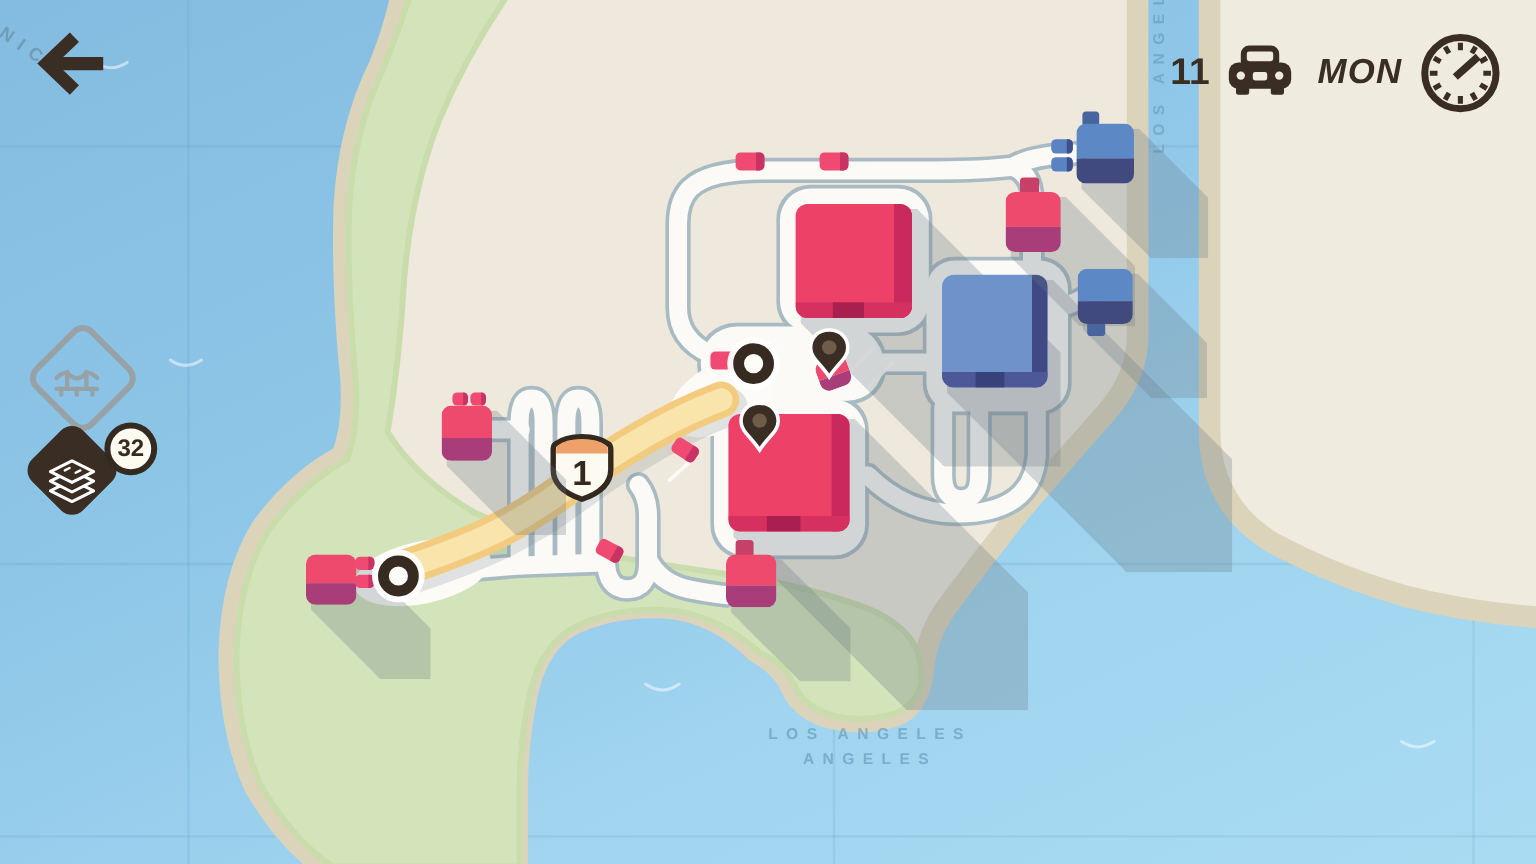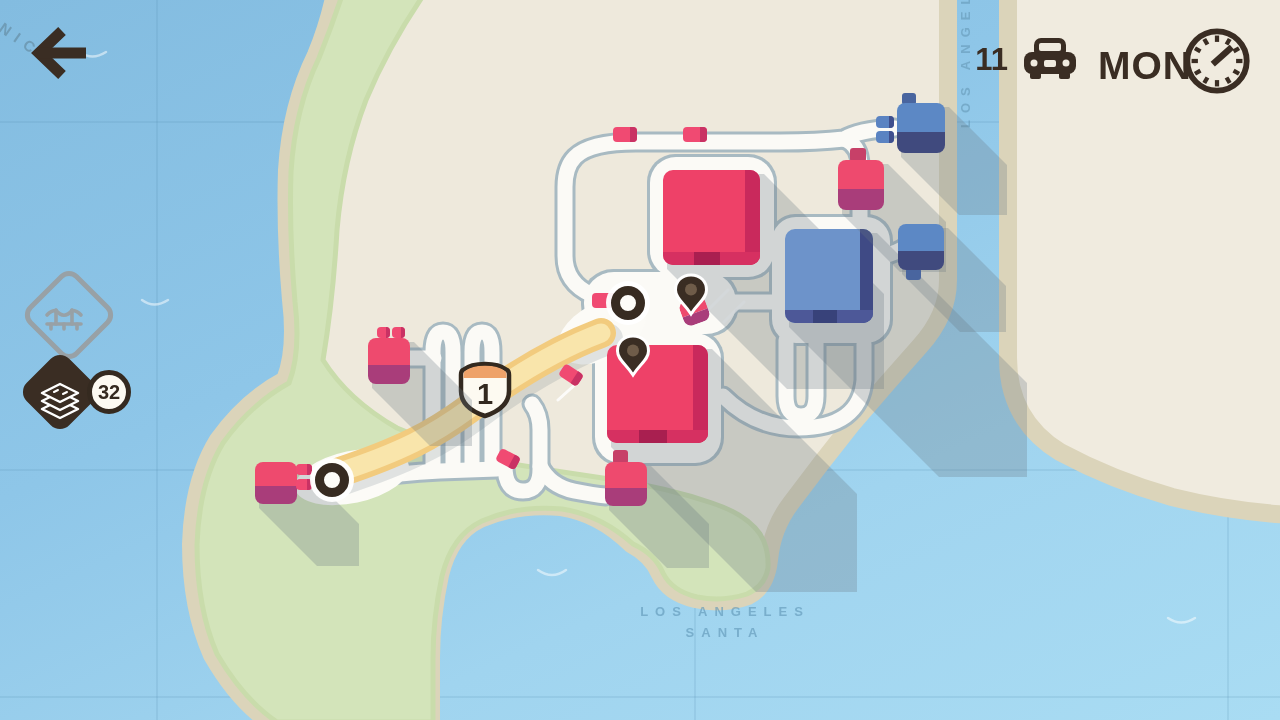--- a/index.html
+++ b/index.html
@@ -2,33 +2,33 @@
 <html><head>
 <meta charset="utf-8">
 <style>
   html,body{margin:0;padding:0;}
   body{width:1280px;height:720px;overflow:hidden;font-family:"Liberation Sans",sans-serif;}
   #stage{position:relative;width:1280px;height:720px;overflow:hidden;
     background:linear-gradient(155deg,#83bce0 0%,#8ec6e8 38%,#a0d4ef 68%,#a9dcf3 100%);}
   #terrain{position:absolute;left:0;top:0;}
   .hud{position:absolute;color:#3a2d23;}
   .hud-num{font-size:31px;font-weight:700;text-align:right;}
-  .hud-day{font-size:39px;font-weight:700;letter-spacing:1px;}
+  .hud-day{font-size:29px;font-weight:700;letter-spacing:1px;font-style:italic;}
   .maplabel{position:absolute;font-weight:700;pointer-events:none;}
   #bay-label{left:0;top:0;transform:translate(-104px,-58px) rotate(35deg);transform-origin:0 0;
     font-size:15px;letter-spacing:7px;color:rgba(100,138,160,0.65);white-space:nowrap;}
   #river-label{left:0;top:0;transform:translate(958px,128px) rotate(-90deg);transform-origin:0 0;
     font-size:13px;letter-spacing:7px;color:rgba(96,148,176,0.55);white-space:nowrap;}
   #harbor-label{left:615px;top:601px;width:220px;text-align:center;font-size:13px;
     letter-spacing:7px;line-height:21px;color:rgba(96,150,182,0.62);}
   .diamond{position:absolute;width:60px;height:60px;border-radius:13px;transform:rotate(45deg);}
   #bridge-diamond{left:34px;top:280px;border:5.5px solid #98a1a6;}
   #tiles-diamond{left:30px;top:362px;background:#3a2d23;}
   .glyph{position:absolute;pointer-events:none;}
-  #tile-badge{position:absolute;left:87px;top:370px;width:34px;height:34px;border-radius:50%;
+  #tile-badge{position:absolute;left:87px;top:352px;width:34px;height:34px;border-radius:50%;
     background:#fdfaf2;border:5px solid #352a20;color:#352a20;font-size:20px;font-weight:700;
     text-align:center;line-height:34px;}
 </style>
 </head>
 <body>
 
 <div id="stage">
 
   <svg id="terrain" width="1280" height="720" viewBox="0 0 1280 720">
 
@@ -119,21 +119,21 @@
       <path d="M 26 3 Q 40 3 48 9 Q 50 10 50 14 L 50 30 Q 50 47 26 55 Q 2 47 2 30 L 2 14 Q 2 10 4 9 Q 12 3 26 3 Z" fill="#fdfaf1" stroke="#33291f" stroke-width="4.5" stroke-linejoin="round"></path>
       <path d="M 4.5 14 Q 4.5 11 6 10 Q 13 4.8 26 4.8 Q 39 4.8 46 10 Q 47.5 11 47.5 14 L 47.5 17 L 4.5 17 Z" fill="#eea269"></path>
       <text x="26" y="43" text-anchor="middle" font-family="Liberation Sans, sans-serif" font-size="29" font-weight="700" fill="#33291f">1</text>
     </g>
   </svg>
 
   <div class="maplabel" id="bay-label">SANTA MONICA</div>
   <div class="maplabel" id="river-label">LOS ANGELES</div>
   <div class="maplabel" id="harbor-label">
     <div>LOS ANGELES</div>
-    <div>SANTA</div>
+    <div>ANGELES</div>
   </div>
 
   <div id="objects" style="position:absolute;left:0;top:0;width:0;height:0;">
       <div style="position: absolute; left: 667px; top: 174px; width: 217px; height: 215px; background: rgba(103, 119, 128, 0.28); clip-path: polygon(0px 0px, 97px 0px, 217px 120px, 217px 215px, 120px 215px, 0px 95px);"></div>
       <div style="position: absolute; left: 663px; top: 170px; width: 97px; height: 95px; border-radius: 10px; background: rgb(238, 65, 104); overflow: hidden;">
         <div style="position: absolute; right: 0px; top: 0px; width: 15%; height: 100%; background: rgb(201, 41, 92);"></div>
         <div style="position: absolute; left: 0px; bottom: 0px; width: 100%; height: 13px; background: rgb(214, 48, 97);"></div>
         <div style="position: absolute; left: 32%; bottom: 0px; width: 27%; height: 13px; background: rgb(169, 31, 80);"></div>
       </div>
       <div style="position: absolute; left: 611px; top: 349px; width: 246px; height: 243px; background: rgba(103, 119, 128, 0.28); clip-path: polygon(0px 0px, 101px 0px, 246px 145px, 246px 243px, 145px 243px, 0px 98px);"></div>

